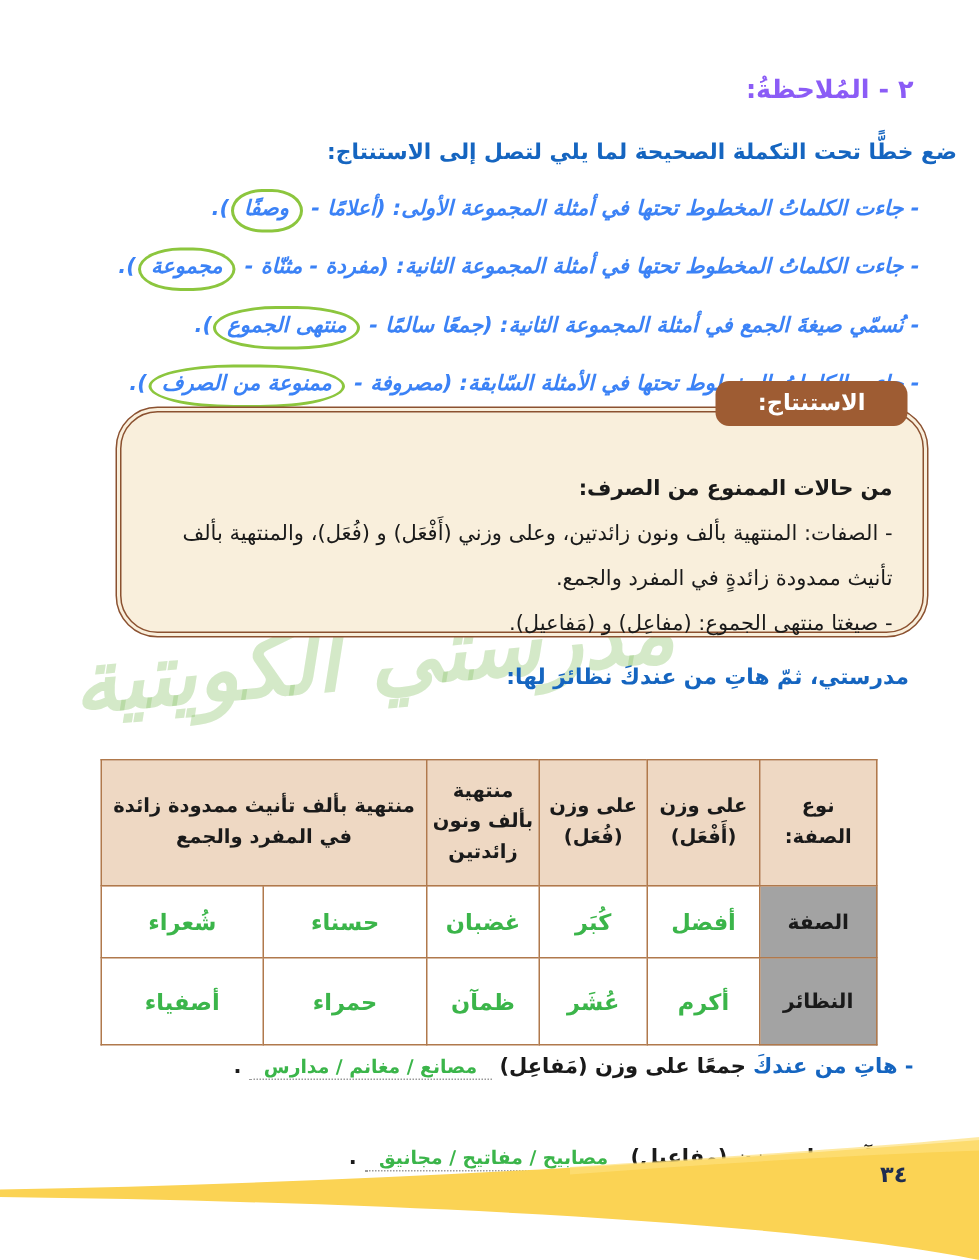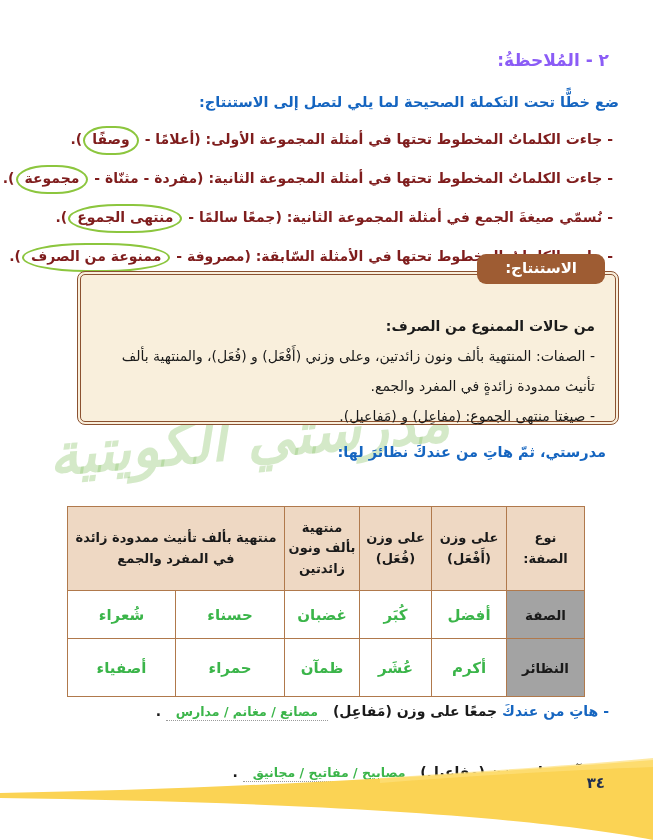--- a/index.html
+++ b/index.html
@@ -1,28 +1,28 @@
 <!DOCTYPE html>
 <html lang="ar" dir="rtl"><head>
 <meta charset="utf-8">
 <style>
   html,body{margin:0;padding:0;background:#fff;}
   .page{
     position:relative;width:653px;height:840px;overflow:hidden;background:#ffffff;
     font-family:"DejaVu Sans",sans-serif;direction:rtl;
   }
   .title{position:absolute;top:50px;right:44px;font-size:17px;font-weight:700;color:#8b5cf6;}
-  .inst1{position:absolute;top:94px;right:34px;font-size:14.5px;font-weight:700;color:#1565c0;white-space:nowrap;}
+  .inst1{position:absolute;top:94px;right:15px;font-size:14.5px;font-weight:700;color:#1565c0;white-space:nowrap;}
   .bullets{position:absolute;top:126px;right:40px;left:10px;}
-  .bullet{font-size:14px;font-weight:700;color:#7f1d1d;line-height:23px;margin-bottom:10px;white-space:nowrap;}
+  .bullet{font-size:14px;font-weight:700;color:#3b82f6;line-height:23px;margin-bottom:10px;white-space:nowrap;font-style:italic;}
   .circ{display:inline-block;border:2px solid #8cc63e;border-radius:50% / 58%;padding:0 7px 2px 7px;margin:0 1px;}
   
   .cbox{
     position:absolute;top:271px;left:77px;width:498px;height:118px;
-    background:#f9efdc;border:4px double #8b5130;border-radius:8px;
+    background:#f9efdc;border:4px double #8b5130;border-radius:28px;
     padding:16px 20px 12px 16px;
   }
   .ctab{
     position:absolute;top:-21px;right:10px;background:#9e5c33;color:#fff;
     font-size:15px;font-weight:700;padding:5px 28px 7px 28px;border-radius:9px;
   }
   .cbody{font-size:14px;font-weight:500;color:#1a1a1a;line-height:30px;margin-top:20px;}
   .cbody b{font-weight:400;}
   .chead{font-weight:800;}
   .inst2{position:absolute;top:437px;right:33px;font-size:14.5px;font-weight:700;color:#1565c0;line-height:30px;}

